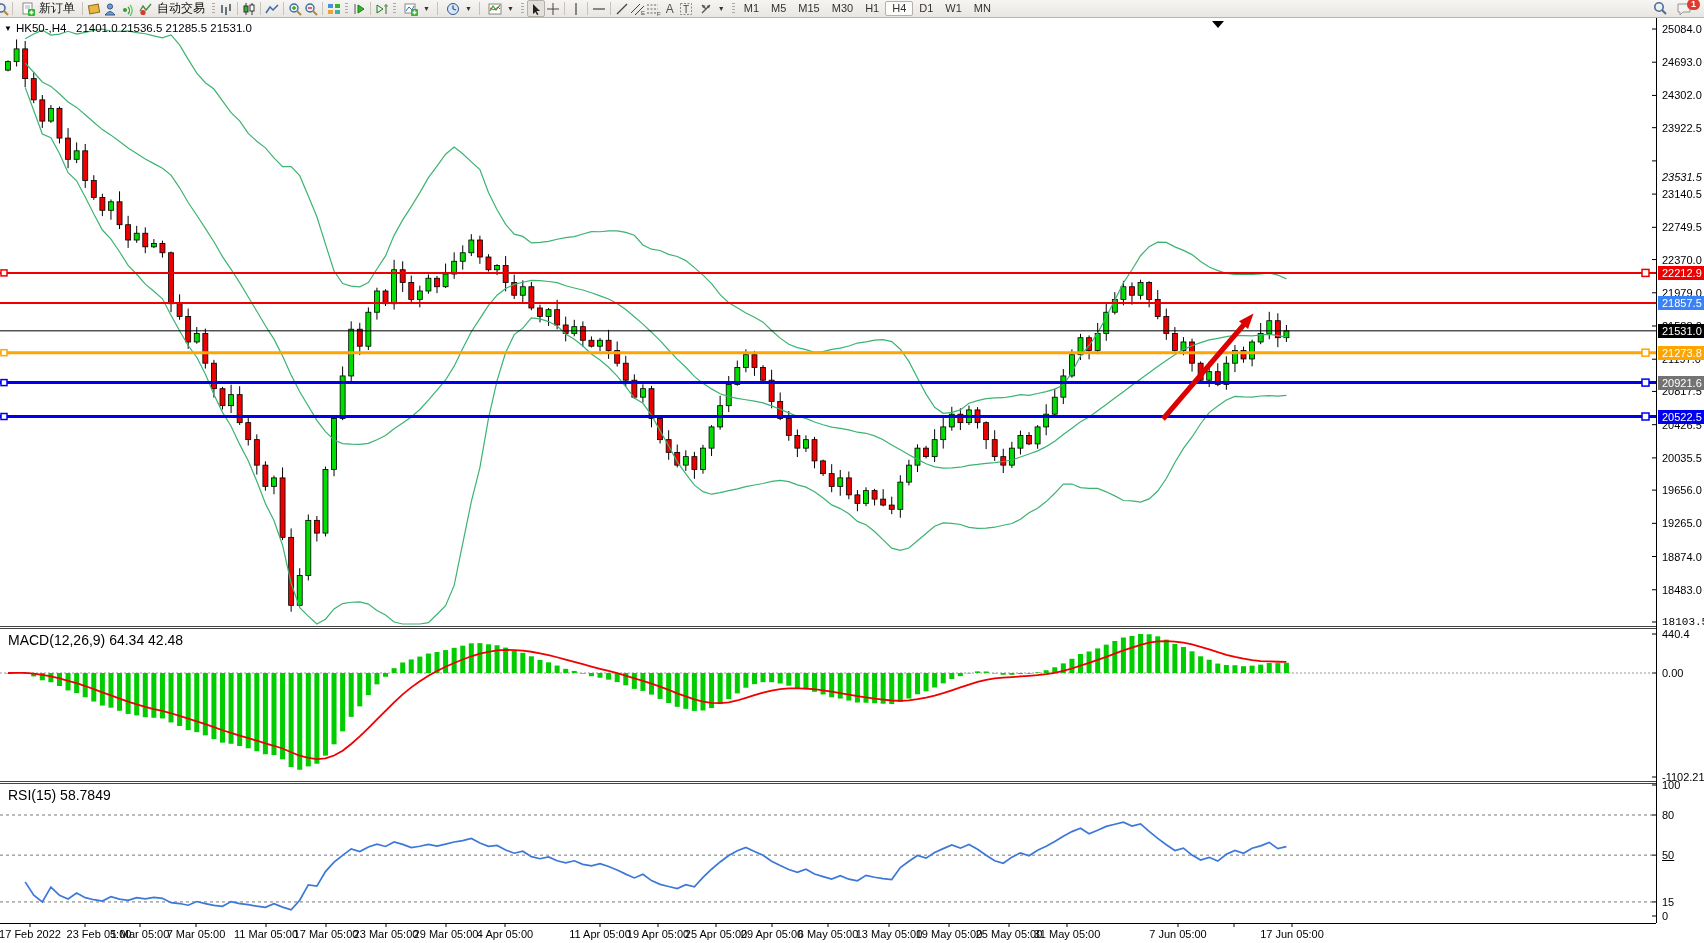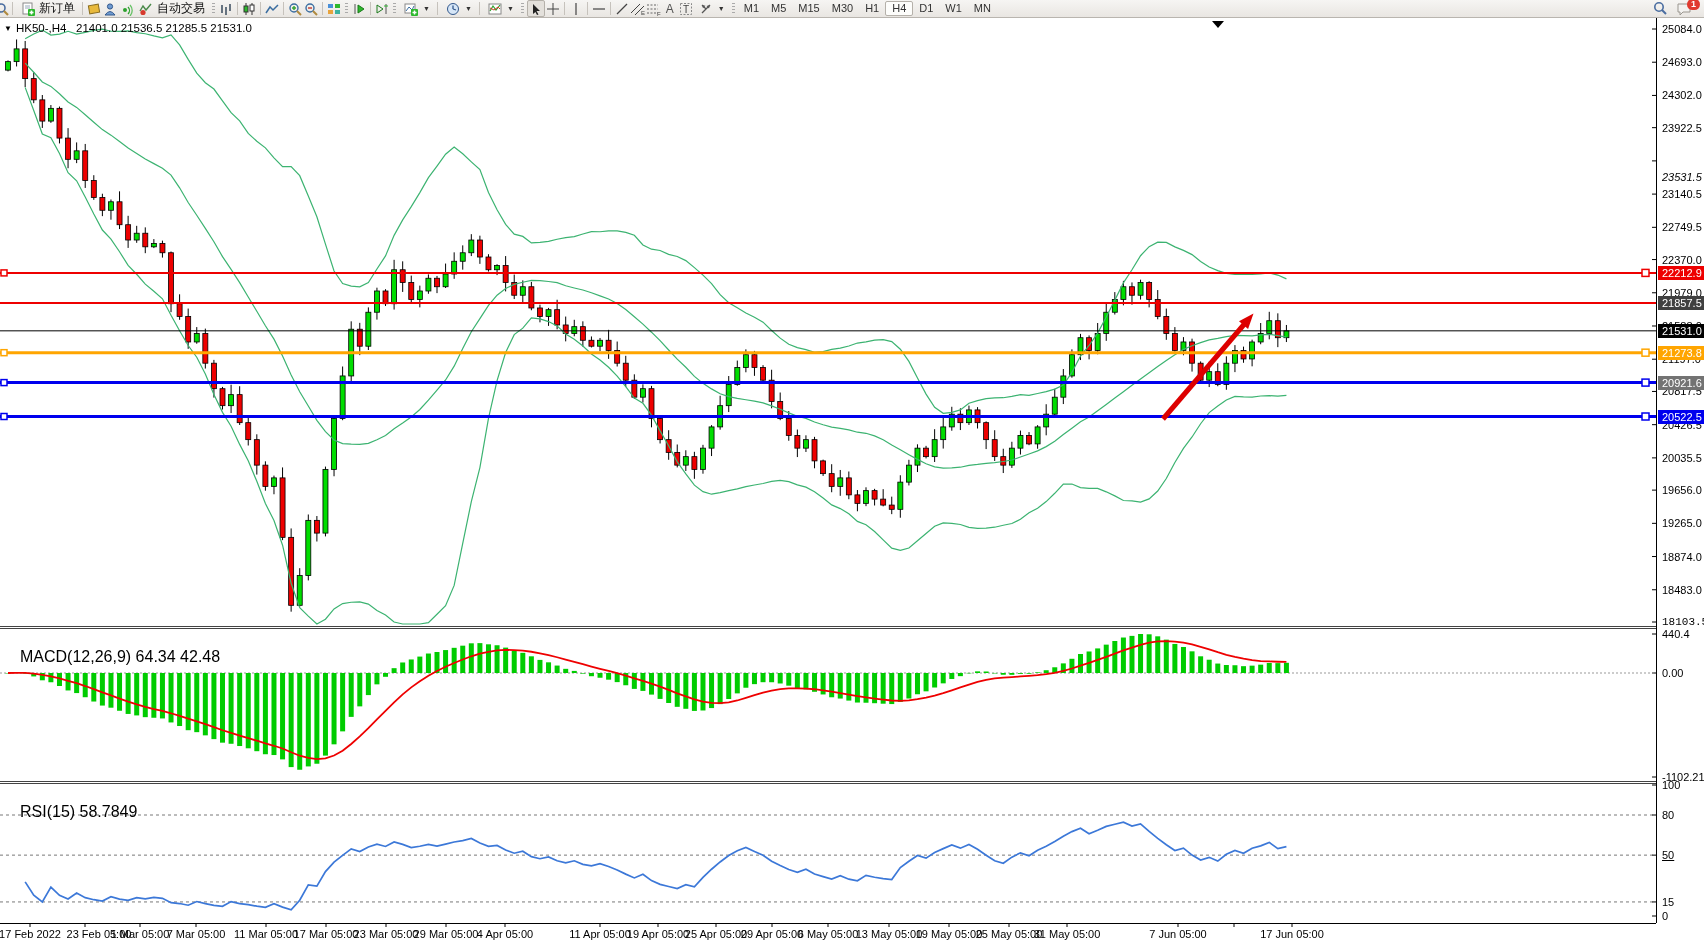--- a/index.html
+++ b/index.html
@@ -18,21 +18,21 @@
   #chat-badge{display:inline-block;min-width:11px;height:11px;border-radius:6px;background:#e03a2f;color:#fff;
     font-size:9px;line-height:11px;text-align:center;font-weight:bold;margin-left:-7px;margin-top:-8px;padding:0 1px;}
   
   #chart-window{position:absolute;left:0;top:18px;width:1704px;height:925px;background:#fff;}
   #chart-svg{position:absolute;left:0;top:0;}
   #chart-title{position:absolute;left:4px;top:4px;font-size:11.5px;color:#000;white-space:pre;display:flex;align-items:center;gap:4px;}
   #chart-title .tri{font-size:8px;}
   .pl{position:absolute;left:1662px;width:42px;font-size:11px;color:#000;line-height:13px;}
   .plbox{position:absolute;left:1658px;width:46px;font-size:11px;color:#fff;line-height:14px;padding-left:4px;box-sizing:border-box;}
   .tl{position:absolute;font-size:11px;color:#000;transform:translateX(-50%);white-space:nowrap;}
-  .indlab{position:absolute;left:20px;font-size:16px;color:#000;margin-top:16px;}
+  .indlab{position:absolute;left:8px;font-size:14px;color:#000;}
 </style>
 </head>
 <body>
 
 <div id="app">
 
   <div id="toolbar">
     <span class="i" style="margin-left:-7px">
         <svg width="15" height="14">
           <circle cx="7" cy="6" r="4" fill="none" stroke="#4a6da0" stroke-width="1.6"></circle>
@@ -829,21 +829,21 @@
         <div class="pl" style="top: 335.205px;">21197.0</div>
         <div class="pl" style="top: 367.443px;">20817.5</div>
         <div class="pl" style="top: 400.659px;">20426.5</div>
         <div class="pl" style="top: 433.875px;">20035.5</div>
         <div class="pl" style="top: 466.114px;">19656.0</div>
         <div class="pl" style="top: 499.33px;">19265.0</div>
         <div class="pl" style="top: 532.546px;">18874.0</div>
         <div class="pl" style="top: 565.762px;">18483.0</div>
         <div class="pl" style="top: 598px; font-family: Liberation Mono, monospace;">18103.5</div>
         <div class="plbox" style="top: 247.903px; background: rgb(238, 0, 0);">22212.9</div>
-        <div class="plbox" style="top: 278.094px; background: #404040;">21857.5</div>
+        <div class="plbox" style="top: 278.094px; background: #3b82f6;">21857.5</div>
         <div class="plbox" style="top: 305.831px; background: rgb(0, 0, 0);">21531.0</div>
         <div class="plbox" style="top: 327.68px; background: rgb(255, 165, 0);">21273.8</div>
         <div class="plbox" style="top: 357.6px; background: #737373;">20921.6</div>
         <div class="plbox" style="top: 391.504px; background: rgb(0, 0, 238);">20522.5</div>
         <div class="pl" style="top: 610px;">440.4</div>
         <div class="pl" style="top: 649px;">0.00</div>
         <div class="pl" style="top: 753px;">-1102.21</div>
         <div class="pl" style="top: 761px;">100</div>
         <div class="pl" style="top: 791px;">80</div>
         <div class="pl" style="top: 831.125px; text-decoration: underline;">50</div>

